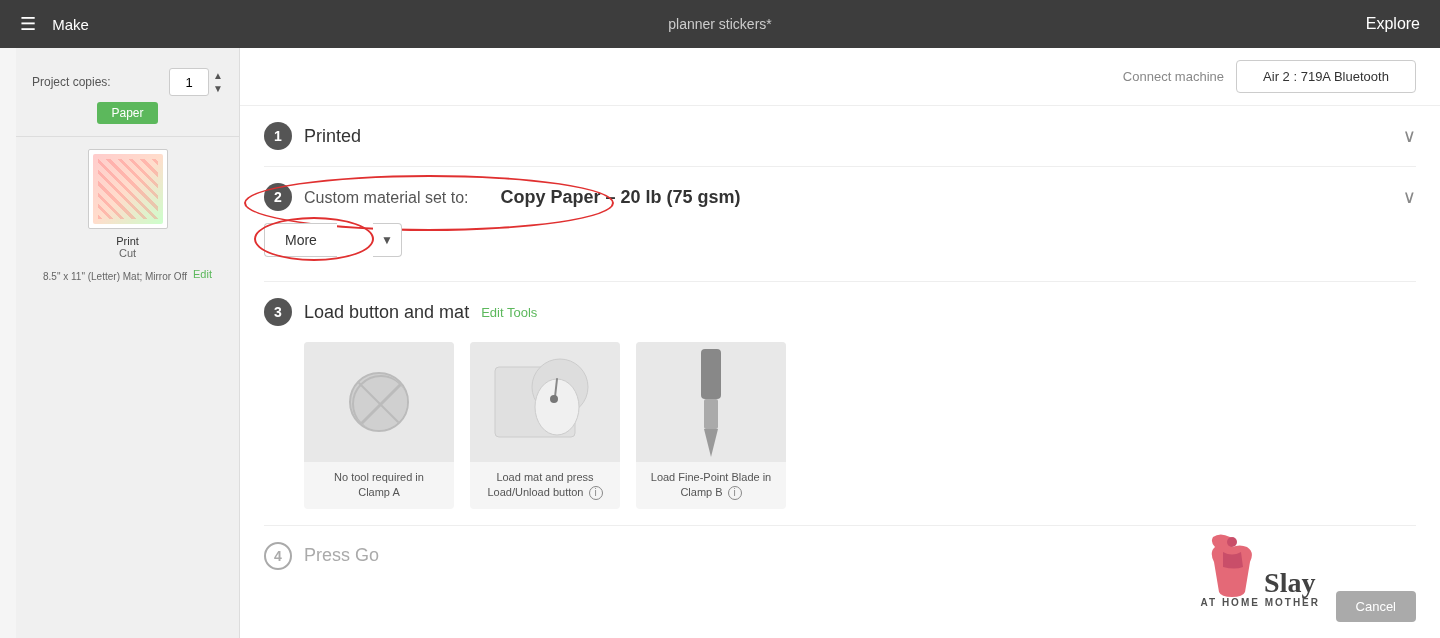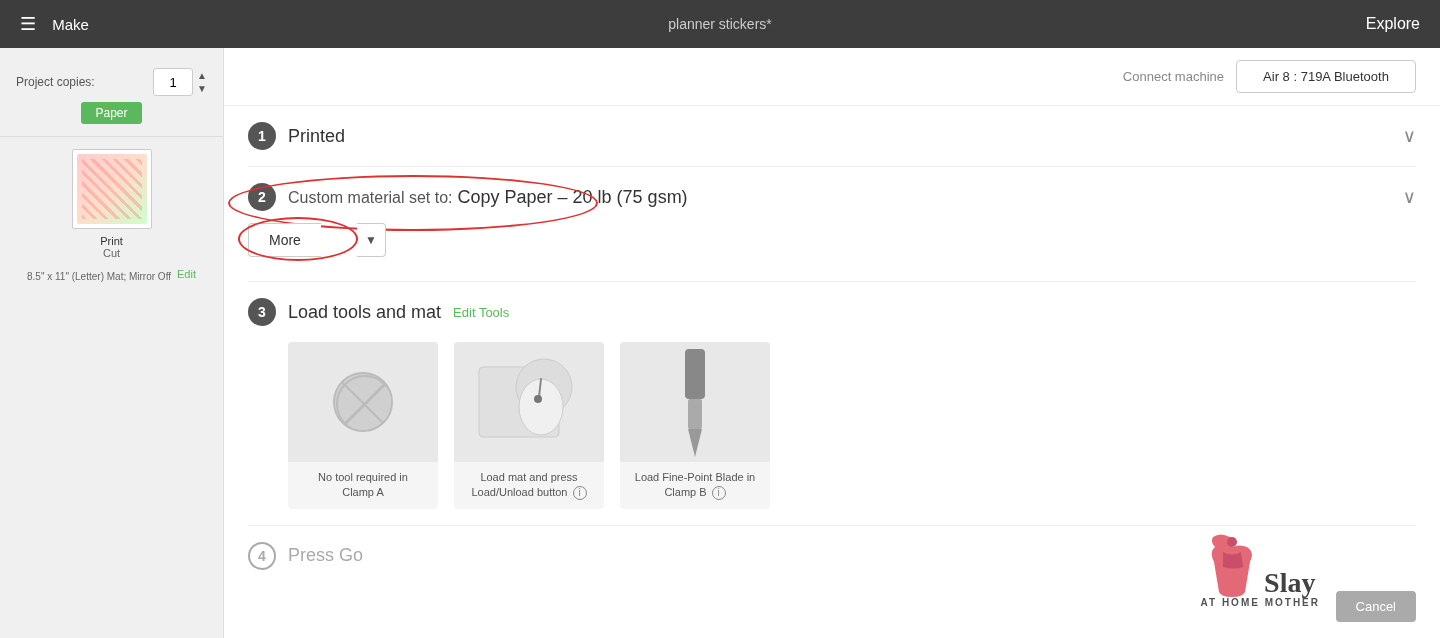--- a/index.html
+++ b/index.html
@@ -36,20 +36,21 @@
       margin-left: auto;
       color: white;
       font-size: 16px;
       cursor: pointer;
     }
 
     
     .layout {
       display: flex;
       height: calc(638px - 48px);
+      padding-left: 16px;
     }
 
     
     .sidebar {
       width: 224px;
       background: #f0f0f0;
       border-right: 1px solid #ddd;
       display: flex;
       flex-direction: column;
       padding: 12px 0;
@@ -247,23 +248,24 @@
       color: #888;
       cursor: pointer;
     }
 
     
     .step2-title {
       font-size: 16px;
       color: #555;
     }
     .step2-title strong {
-      font-weight: 400;
+      font-weight: 700;
       color: #333;
       font-size: 18px;
+      margin-left: 27px;
     }
 
     
     .more-section {
       padding: 12px 0 8px 0;
       display: flex;
       align-items: center;
       gap: 0;
     }
     .more-btn {
@@ -468,21 +470,21 @@
         <span class="mat-info">8.5" x 11" (Letter) Mat; Mirror Off</span>
         <a class="edit-link">Edit</a>
       </div>
     </div>
   </div>
 
   <div class="main">
 
     <div class="top-bar">
       <span class="connect-machine-label">Connect machine</span>
-      <button class="machine-btn">Air 8 : 719A Bluetooth</button>
+      <button class="machine-btn">Air 2 : 719A Bluetooth</button>
     </div>
 
     <div class="steps-container">
 
       <div class="step-row">
         <div class="step-header">
           <div class="step-left">
             <div class="step-circle">1</div>
             <span class="step-title">Printed</span>
           </div>
@@ -510,21 +512,21 @@
 
             <div class="red-oval-more"></div>
           </div>
         </div>
       </div>
 
       <div class="step-row">
         <div class="step3-header">
           <div class="step-left">
             <div class="step-circle">3</div>
-            <span class="step-title">Load tools and mat</span>
+            <span class="step-title">Load button and mat</span>
             <span class="edit-tools-link">Edit Tools</span>
           </div>
         </div>
         <div class="tools-grid">
 
           <div class="tool-card">
             <div class="tool-image">
               <div class="tool-no-required-inner">
                 <svg width="60" height="60" viewBox="0 0 60 60">
                   <circle cx="30" cy="30" r="28" fill="#d0d0d0" stroke="#bbb" stroke-width="2"></circle>

